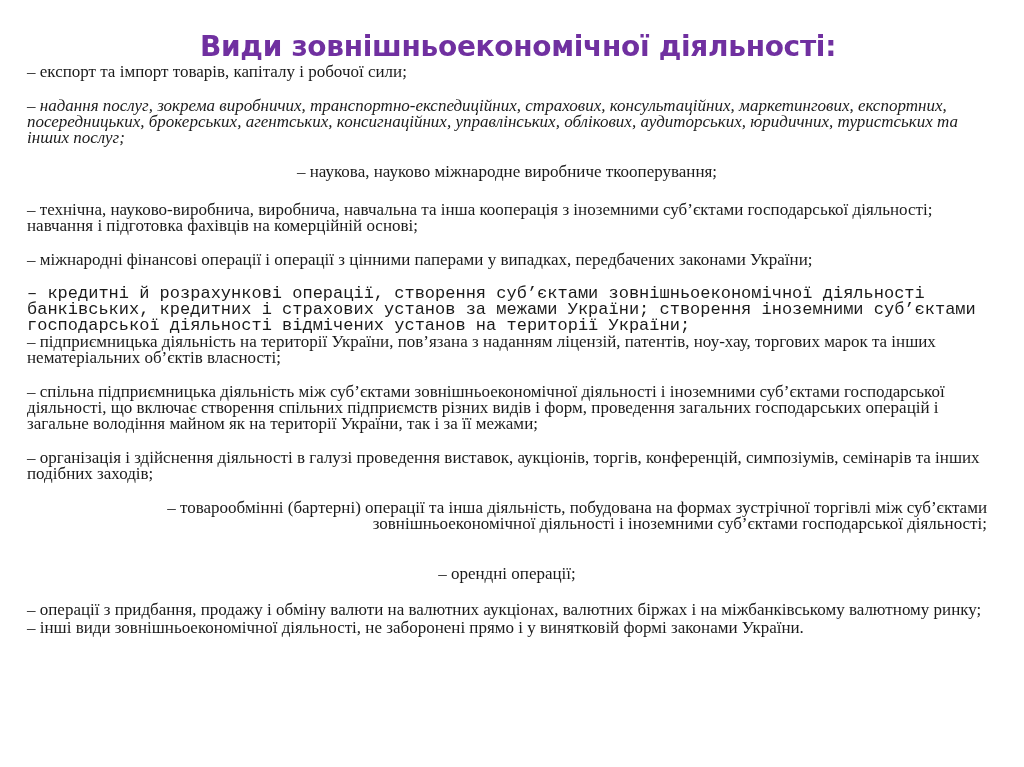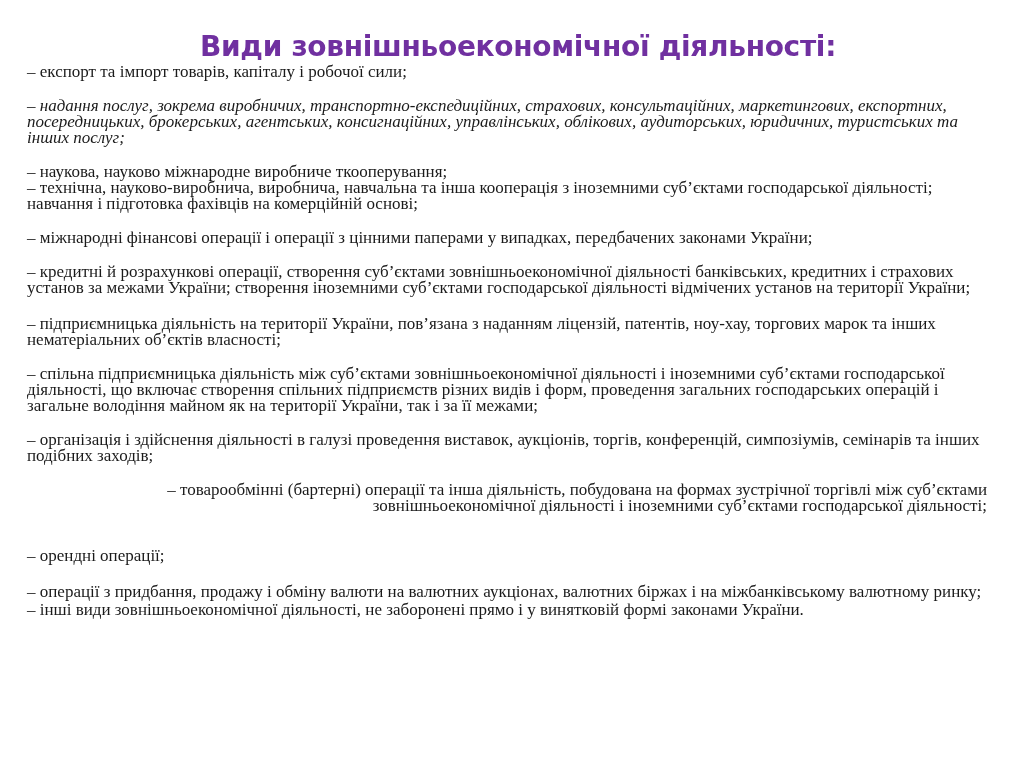--- a/index.html
+++ b/index.html
@@ -51,25 +51,25 @@
   </style>
 </head>
 <body>
 
 <div class="slide">
   <div class="title">Види зовнішньоекономічної діяльності:</div>
 
   <div class="content">
     <p class="item" style="margin-bottom:18px;">– експорт та імпорт товарів, капіталу і робочої сили;</p>
     <p class="item" style="margin-bottom:18px;font-style:italic;">– надання послуг, зокрема виробничих, транспортно-експедиційних, страхових, консультаційних, маркетингових, експортних, посередницьких, брокерських, агентських, консигнаційних, управлінських, облікових, аудиторських, юридичних, туристських та інших послуг;</p>
-    <p class="item" style="">– наукова, науково міжнародне виробниче ткооперування;</p>
+    <p class="item" style="margin-bottom:22px;text-align:center;">– наукова, науково міжнародне виробниче ткооперування;</p>
     <p class="item" style="margin-bottom:18px;">– технічна, науково-виробнича, виробнича, навчальна та інша кооперація з іноземними суб’єктами господарської діяльності; навчання і підготовка фахівців на комерційній основі;</p>
     <p class="item" style="margin-bottom:18px;">– міжнародні фінансові операції і операції з цінними паперами у випадках, передбачених законами України;</p>
-    <p class="item" style="margin-bottom:20px;">– кредитні й розрахункові операції, створення суб’єктами зовнішньоекономічної діяльності банківських, кредитних і страхових установ за межами України; створення іноземними суб’єктами господарської діяльності відмічених установ на території України;</p>
+    <p class="item" style="font-family:Liberation Mono, monospace;">– кредитні й розрахункові операції, створення суб’єктами зовнішньоекономічної діяльності банківських, кредитних і страхових установ за межами України; створення іноземними суб’єктами господарської діяльності відмічених установ на території України;</p>
     <p class="item" style="margin-bottom:18px;">– підприємницька діяльність на території України, пов’язана з наданням ліцензій, патентів, ноу-хау, торгових марок та інших нематеріальних об’єктів власності;</p>
     <p class="item" style="margin-bottom:18px;">– спільна підприємницька діяльність між суб’єктами зовнішньоекономічної діяльності і іноземними суб’єктами господарської діяльності, що включає створення спільних підприємств різних видів і форм, проведення загальних господарських операцій і загальне володіння майном як на території України, так і за її межами;</p>
     <p class="item" style="margin-bottom:18px;">– організація і здійснення діяльності в галузі проведення виставок, аукціонів, торгів, конференцій, симпозіумів, семінарів та інших подібних заходів;</p>
     <p class="item" style="margin-bottom:34px;text-align:right;">– товарообмінні (бартерні) операції та інша діяльність, побудована на формах зустрічної торгівлі між суб’єктами зовнішньоекономічної діяльності і іноземними суб’єктами господарської діяльності;</p>
-    <p class="item" style="margin-bottom:20px;">– орендні операції;</p>
+    <p class="item" style="margin-bottom:20px;text-align:center;">– орендні операції;</p>
     <p class="item" style="margin-bottom:2px;">– операції з придбання, продажу і обміну валюти на валютних аукціонах, валютних біржах і на міжбанківському валютному ринку;</p>
     <p class="item">– інші види зовнішньоекономічної діяльності, не заборонені прямо і у винятковій формі законами України.</p>
   </div>
 </div>
 
 </body></html>

